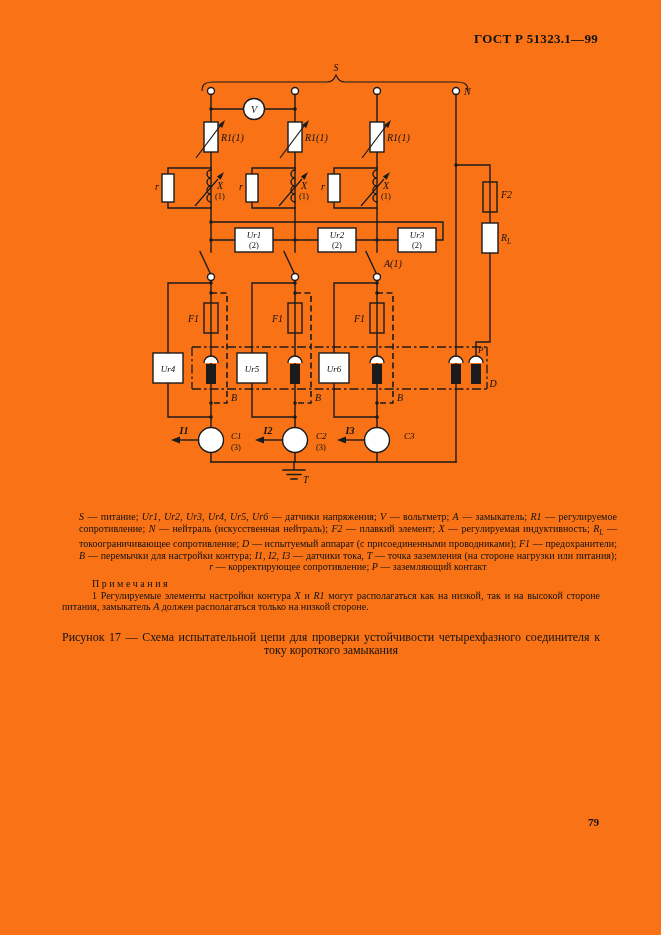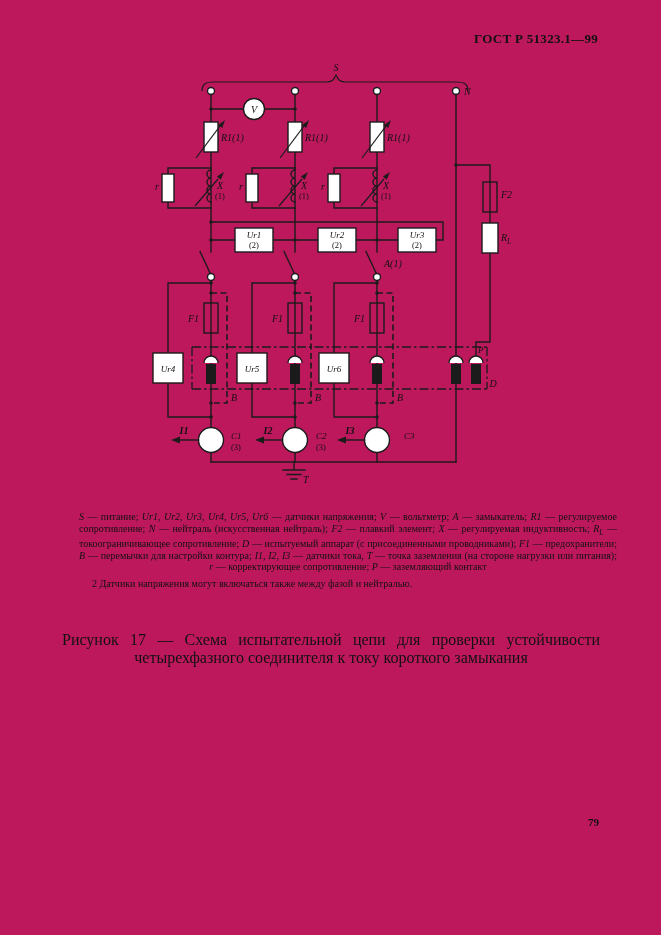--- a/index.html
+++ b/index.html
@@ -1,25 +1,25 @@
 <!DOCTYPE html>
 <html><head>
 <meta charset="utf-8">
 <style>
   html,body{margin:0;padding:0;background:#9a9a9a;}
-  .page{position:relative;width:661px;height:935px;margin:0 auto;background:#be185d;
+  .page{position:relative;width:661px;height:935px;margin:0 auto;background:#f97316;
         font-family:"Liberation Serif",serif;color:#111;overflow:hidden;}
   .header{position:absolute;top:31px;right:63px;font-weight:bold;font-size:13px;letter-spacing:.3px;}
   .diagram{position:absolute;top:0;left:0;}
   .legend{position:absolute;top:511px;left:79px;width:538px;font-size:10px;line-height:11.6px;
           text-align:justify;text-align-last:center;}
   .notes{position:absolute;top:578px;left:62px;width:538px;font-size:10px;line-height:11.6px;}
   .notes-h{margin-left:30px;}
   .note{margin:0;text-indent:30px;text-align:justify;}
-  .caption{position:absolute;top:631px;left:62px;width:538px;font-size:16px;line-height:18px;
+  .caption{position:absolute;top:631px;left:62px;width:538px;font-size:12px;line-height:13px;
            text-align:justify;text-align-last:center;}
   .pagenum{position:absolute;top:816px;right:62px;font-size:11px;font-weight:bold;}
   sub{font-size:7.5px;}
 
   
   .w  {stroke:#1b1b1b;stroke-width:1.4;fill:none;stroke-linecap:square;}
   .wt {stroke:#1b1b1b;stroke-width:1.2;fill:none;}
   .bx {fill:#fff;stroke:#1b1b1b;stroke-width:1.4;}
   .bxo{fill:none;stroke:#1b1b1b;stroke-width:1.4;}
   .arcw{fill:#fff;stroke:#1b1b1b;stroke-width:1.4;}
@@ -267,20 +267,21 @@
       <circle class="dot" cx="377" cy="283" r="1.8"></circle>
         <circle class="dot" cx="377" cy="293" r="1.8"></circle>
       <circle class="dot" cx="377" cy="403" r="1.8"></circle>
         <circle class="dot" cx="377" cy="417" r="1.8"></circle>
     </g>
   </svg>
 
   <div class="legend"><i>S</i><span> — питание; </span><i>Ur1, Ur2, Ur3, Ur4, Ur5, Ur6</i><span> — датчики напряжения; </span><i>V</i><span> — вольтметр; </span><i>A</i><span> — замыкатель; </span><i>R1</i><span> — регулируемое сопротивление; </span><i>N</i><span> — нейтраль (искусственная нейтраль); </span><i>F2</i><span> — плавкий элемент; </span><i>X</i><span> — регулируемая индуктивность; </span><i>R</i><i><sub>L</sub></i><span> — токоограничивающее сопротивление; </span><i>D</i><span> — испытуемый аппарат (с присоединенными проводниками); </span><i>F1</i><span> — предохранители; </span><i>B</i><span> — перемычки для настройки контура; </span><i>I1, I2, I3</i><span> — датчики тока, </span><i>T</i><span> — точка заземления (на стороне нагрузки или питания); </span><i>r</i><span> — корректирующее сопротивление; </span><i>P</i><span> — заземляющий контакт</span></div>
 
   <div class="notes">
-    <p class="note">2 Датчики напряжения могут включаться также между фазой и нейтралью.</p>
+    <div class="notes-h">П р и м е ч а н и я</div>
+    <p class="note"><span>1 Регулируемые элементы настройки контура </span><i>X</i><span> и </span><i>R1</i><span> могут располагаться как на низкой, так и на высокой стороне питания, замыкатель </span><i>A</i><span> должен располагаться только на низкой стороне.</span></p>
   </div>
 
   <div class="caption">Рисунок 17 — Схема испытательной цепи для проверки устойчивости четырехфазного соединителя к току короткого замыкания</div>
 
   <div class="pagenum">79</div>
 
 </div>
 
 </body></html>

